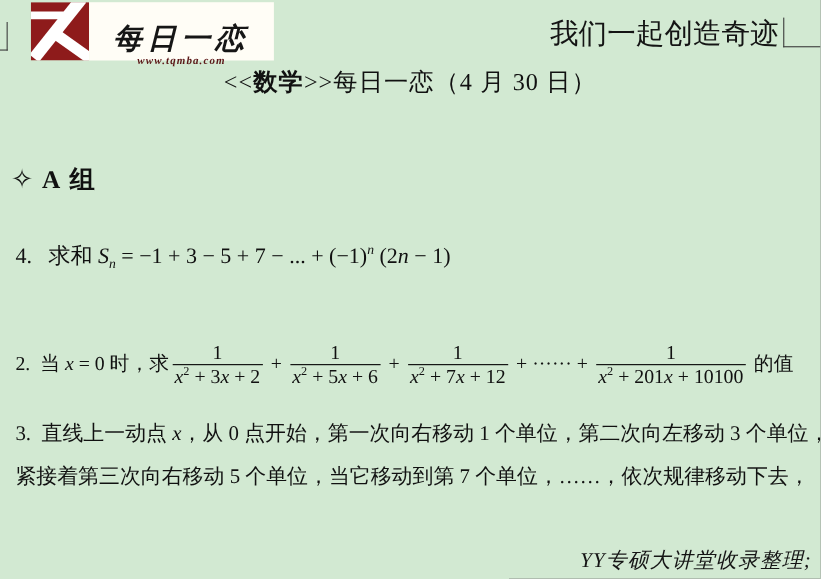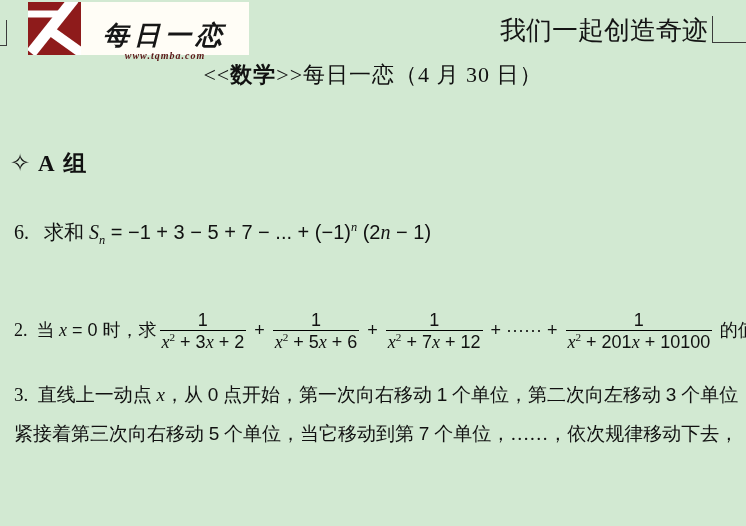--- a/index.html
+++ b/index.html
@@ -41,21 +41,21 @@
   .section-head .star { font-weight:normal; font-size:24px; margin-right:6px; }
 
   .q-line { position:absolute; left:14px; white-space:pre; }
   .q1 { top:219px; font-size:20px; }
   .q2 { top:263px; font-size:18px; height:54px; line-height:54px;margin-top:40px; }
   .q3 { top:381px; width:724px; font-size:19px; white-space:normal; }
   .q3 .q3-row { white-space:pre; margin-bottom:11px; line-height:28px; }
 
   
   .seg-t   { font-family:"Liberation Serif","DejaVu Serif",serif; }
-  .seg-n   { font-family:Liberation Sans, sans-serif;text-align:center; }
+  .seg-n   { font-family:Liberation Serif, serif;text-align:center; }
   .seg-v   { font-family:"Liberation Serif","DejaVu Serif",serif; font-style:italic; }
   sub.seg-sub { font-family:"Liberation Serif",serif; font-style:italic; font-size:0.62em; }
   sup.seg-sup { font-family:"Liberation Serif",serif; font-style:italic; font-size:0.62em; }
   .frac { display:inline-block; vertical-align:middle; text-align:center;
           margin:0 3px; line-height:normal; }
   .frac .num { display:block; border-bottom:1px solid #000; padding:0 8px; line-height:1.15; }
   .frac .den { display:block; padding:0 2px; line-height:1.2; }
   .frac sup.seg-sup { font-style:normal; }
 
   .footer { position:absolute; top:496px; right:8px; font-size:19px; font-style:italic;
@@ -82,24 +82,25 @@
     </div>
   </div>
 
   <div class="slogan">我们一起创造奇迹</div>
 
   <div class="doc-title"><span>&lt;&lt;</span><span class="subject">数学</span><span>&gt;&gt;每日一恋（4 月 30 日）</span></div>
 
 
   <div class="section-head section-a"><span class="star">✧</span><span>A 组</span></div>
 
-  <div class="q-line q1"><span class="seg-t">6.   求和 </span><span class="seg-v">S</span><sub class="seg-sub">n</sub><span class="seg-n"> = −1 + 3 − 5 + 7 − ... + (−1)</span><sup class="seg-sup">n</sup><span class="seg-n"> (2</span><span class="seg-v">n</span><span class="seg-n"> − 1)</span></div>
+  <div class="q-line q1"><span class="seg-t">4.   求和 </span><span class="seg-v">S</span><sub class="seg-sub">n</sub><span class="seg-n"> = −1 + 3 − 5 + 7 − ... + (−1)</span><sup class="seg-sup">n</sup><span class="seg-n"> (2</span><span class="seg-v">n</span><span class="seg-n"> − 1)</span></div>
 
   <div class="q-line q2"><span class="seg-t">2.  当 </span><span class="seg-v">x</span><span class="seg-n"> = 0 </span><span class="seg-t">时，求</span><span class="frac"><span class="num"><span class="seg-n">1</span></span><span class="den"><span class="seg-v">x</span><sup class="seg-sup">2</sup><span class="seg-n"> + 3</span><span class="seg-v">x</span><span class="seg-n"> + 2</span></span></span><span class="seg-n"> + </span><span class="frac"><span class="num"><span class="seg-n">1</span></span><span class="den"><span class="seg-v">x</span><sup class="seg-sup">2</sup><span class="seg-n"> + 5</span><span class="seg-v">x</span><span class="seg-n"> + 6</span></span></span><span class="seg-n"> + </span><span class="frac"><span class="num"><span class="seg-n">1</span></span><span class="den"><span class="seg-v">x</span><sup class="seg-sup">2</sup><span class="seg-n"> + 7</span><span class="seg-v">x</span><span class="seg-n"> + 12</span></span></span><span class="seg-n"> + ······ + </span><span class="frac"><span class="num"><span class="seg-n">1</span></span><span class="den"><span class="seg-v">x</span><sup class="seg-sup">2</sup><span class="seg-n"> + 201</span><span class="seg-v">x</span><span class="seg-n"> + 10100</span></span></span><span class="seg-t"> 的值</span></div>
 
 
   <div class="q-line q3">
     <div class="q3-row"><span class="seg-t">3.  直线上一动点 </span><span class="seg-v">x</span><span class="seg-t">，从 </span><span class="seg-n">0</span><span class="seg-t"> 点开始，第一次向右移动 </span><span class="seg-n">1</span><span class="seg-t"> 个单位，第二次向左移动 </span><span class="seg-n">3</span><span class="seg-t"> 个单位，</span></div>
     <div class="q3-row"><span class="seg-t">紧接着第三次向右移动 </span><span class="seg-n">5</span><span class="seg-t"> 个单位，当它移动到第 </span><span class="seg-n">7</span><span class="seg-t"> 个单位，……，依次规律移动下去，</span></div>
   </div>
 
+  <div class="footer">YY专硕大讲堂收录整理;</div>
 
 </div>
 
 </body></html>

